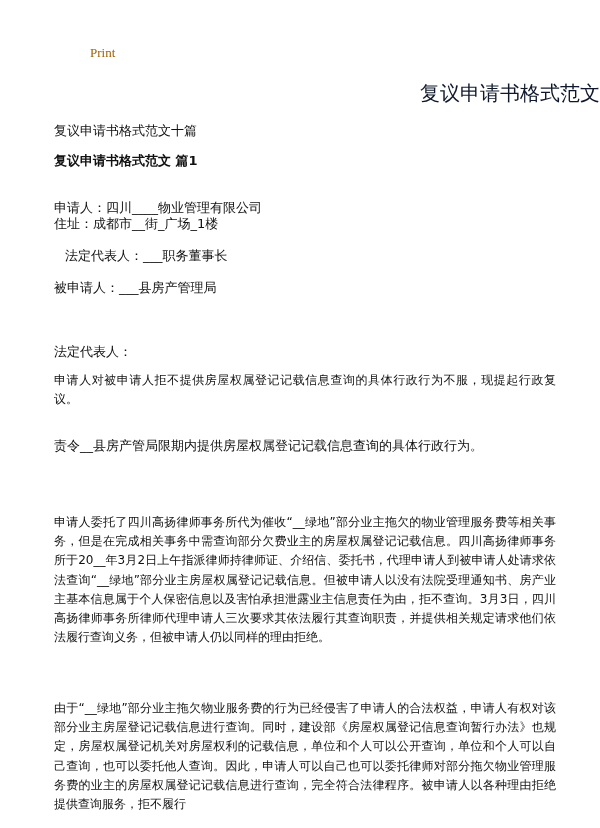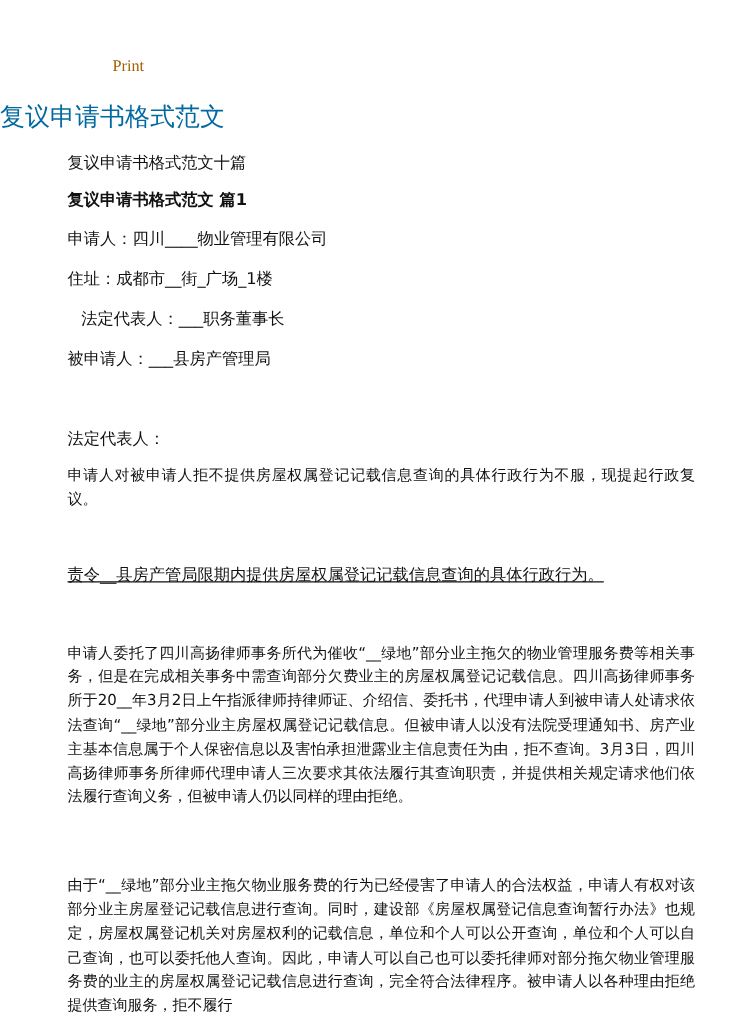--- a/index.html
+++ b/index.html
@@ -1,40 +1,40 @@
 <!DOCTYPE html>
 <html><head>
 <meta charset="utf-8">
 <style>
   html, body { margin: 0; padding: 0; background: #ffffff; }
   body { width: 600px; height: 828px; overflow: hidden; position: relative; color: #111; }
   .print-link { position: absolute; left: 54px; top: 45px; font-family: "Liberation Serif", serif; font-size: 13px; color: #a16207; text-decoration: none; margin-left: 36px; }
-  .doc-title { position: absolute; left: 0; width: 600px; top: 80px; text-align: left; font-family: "DejaVu Sans", sans-serif; font-size: 20px; color: #0369a1; margin: 0; font-weight: normal; }
+  .doc-title { position: absolute; left: 0; width: 600px; top: 80px; text-align: right; font-family: "DejaVu Sans", sans-serif; font-size: 20px; color: #0f172a; margin: 0; font-weight: normal; }
   .content { position: absolute; left: 54px; top: 120px; width: 500px; font-family: "DejaVu Sans", sans-serif; font-size: 13px; color: #111; }
   .line { position: absolute; left: 54px; font-size: 13px; line-height: 19px; width: 500px; letter-spacing: 0; }
   .para { position: absolute; left: 54px; width: 502px; font-size: 12px; line-height: 19.2px; text-align: justify; }
 </style>
 </head>
 <body>
 
 <a class="print-link" href="#">Print</a>
 
 <h1 class="doc-title">复议申请书格式范文</h1>
 
 <div class="content" style="top:0;left:0;width:600px;height:616px;position:absolute;">
   <div class="line" style="top:121px;">复议申请书格式范文十篇</div>
   <div class="line" style="top:151px;font-weight:bold;">复议申请书格式范文 篇1</div>
 
-  <div class="line" style="top:182px;">申请人：四川____物业管理有限公司</div>
+  <div class="line" style="top:198px;">申请人：四川____物业管理有限公司</div>
   <div class="line" style="top:214px;">住址：成都市__街_广场_1楼</div>
   <div class="line" style="top:246px;margin-left:11px;">法定代表人：___职务董事长</div>
   <div class="line" style="top:278px;">被申请人：___县房产管理局</div>
   <div class="line" style="top:342px;">法定代表人：</div>
 
   <div class="para" style="top:371px;">申请人对被申请人拒不提供房屋权属登记记载信息查询的具体行政行为不服，现提起行政复议。</div>
 
-  <div class="line" style="top:451px;text-decoration:underline;">责令__县房产管局限期内提供房屋权属登记记载信息查询的具体行政行为。</div>
+  <div class="line" style="top:436px;">责令__县房产管局限期内提供房屋权属登记记载信息查询的具体行政行为。</div>
 
 
   <div class="para" style="top:513px;">申请人委托了四川高扬律师事务所代为催收“__绿地”部分业主拖欠的物业管理服务费等相关事务，但是在完成相关事务中需查询部分欠费业主的房屋权属登记记载信息。四川高扬律师事务所于20__年3月2日上午指派律师持律师证、介绍信、委托书，代理申请人到被申请人处请求依法查询“__绿地”部分业主房屋权属登记记载信息。但被申请人以没有法院受理通知书、房产业主基本信息属于个人保密信息以及害怕承担泄露业主信息责任为由，拒不查询。3月3日，四川高扬律师事务所律师代理申请人三次要求其依法履行其查询职责，并提供相关规定请求他们依法履行查询义务，但被申请人仍以同样的理由拒绝。</div>
 
   <div class="para" style="top:699px;">由于“__绿地”部分业主拖欠物业服务费的行为已经侵害了申请人的合法权益，申请人有权对该部分业主房屋登记记载信息进行查询。同时，建设部《房屋权属登记信息查询暂行办法》也规定，房屋权属登记机关对房屋权利的记载信息，单位和个人可以公开查询，单位和个人可以自己查询，也可以委托他人查询。因此，申请人可以自己也可以委托律师对部分拖欠物业管理服务费的业主的房屋权属登记记载信息进行查询，完全符合法律程序。被申请人以各种理由拒绝提供查询服务，拒不履行</div>
 </div>
 
 </body></html>

